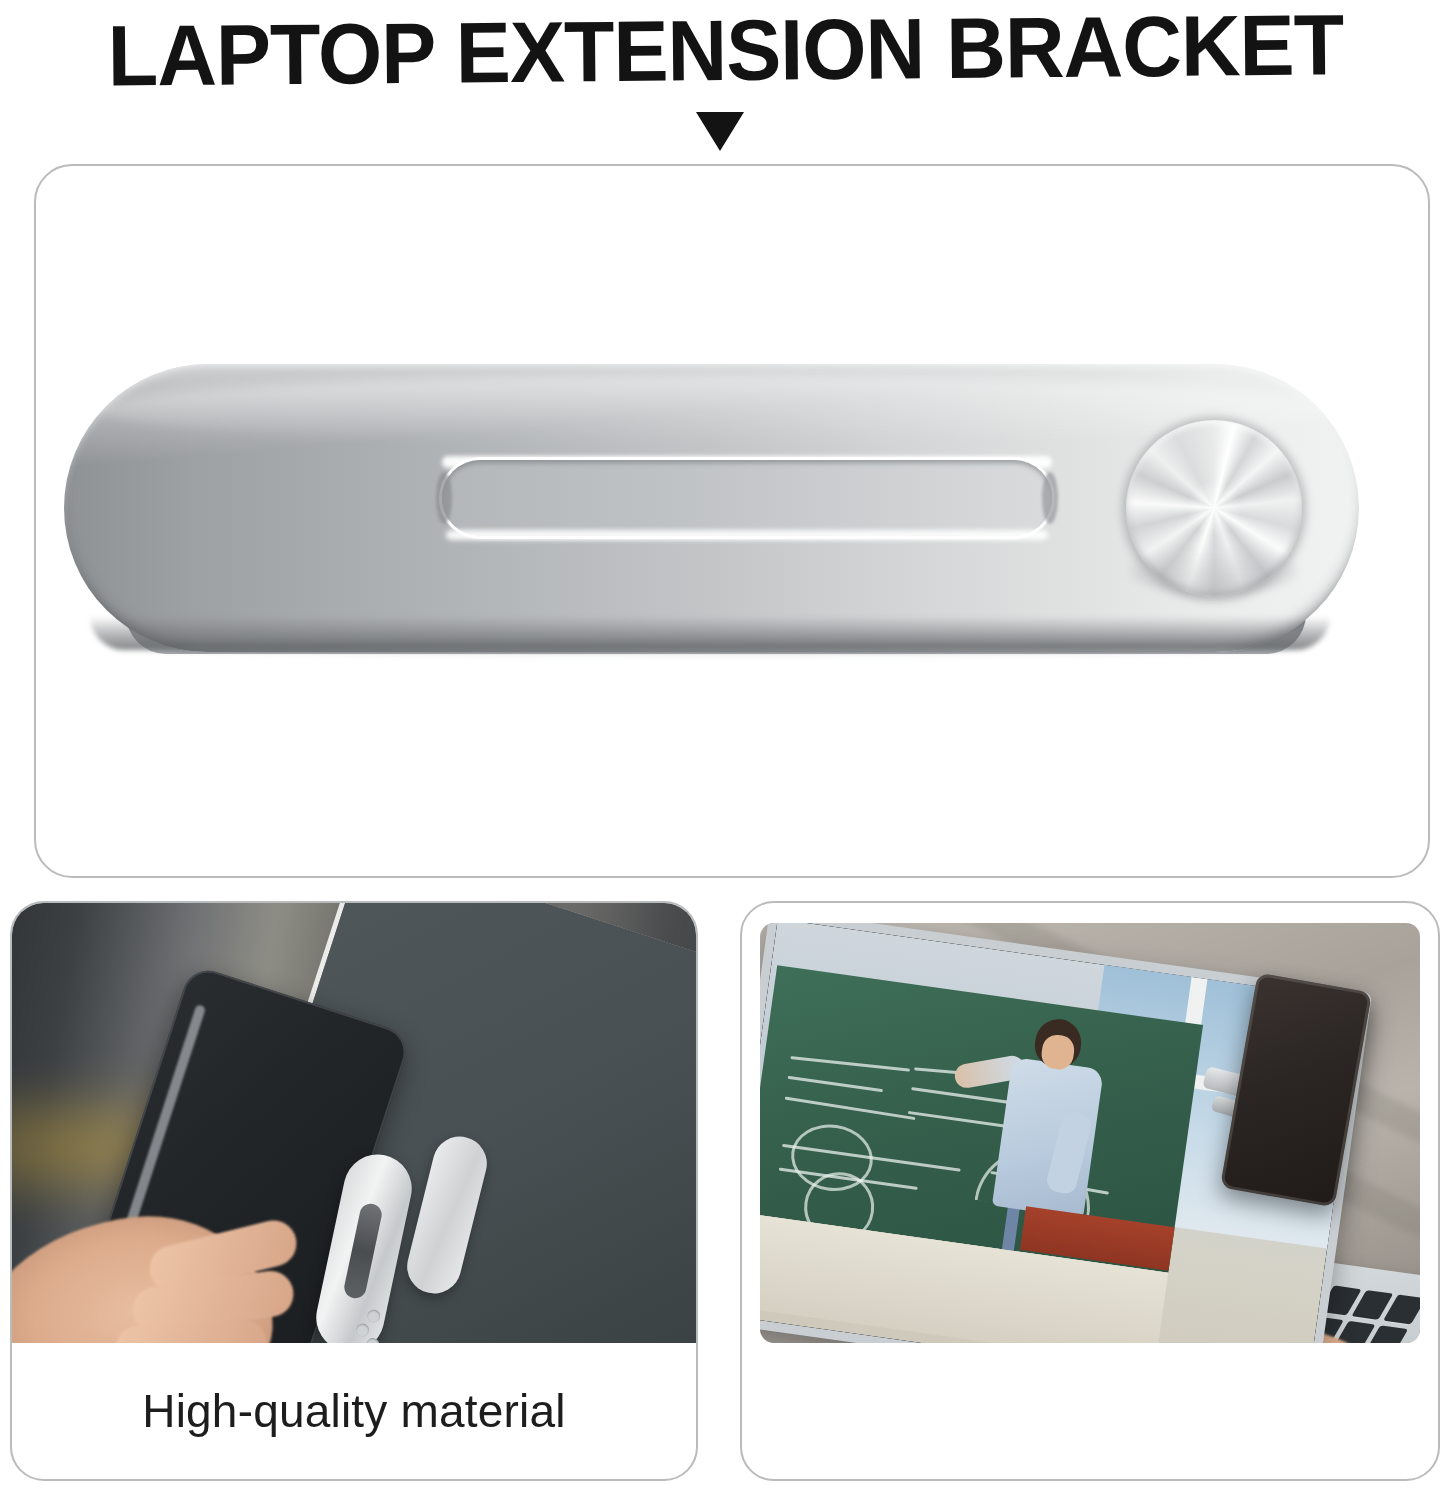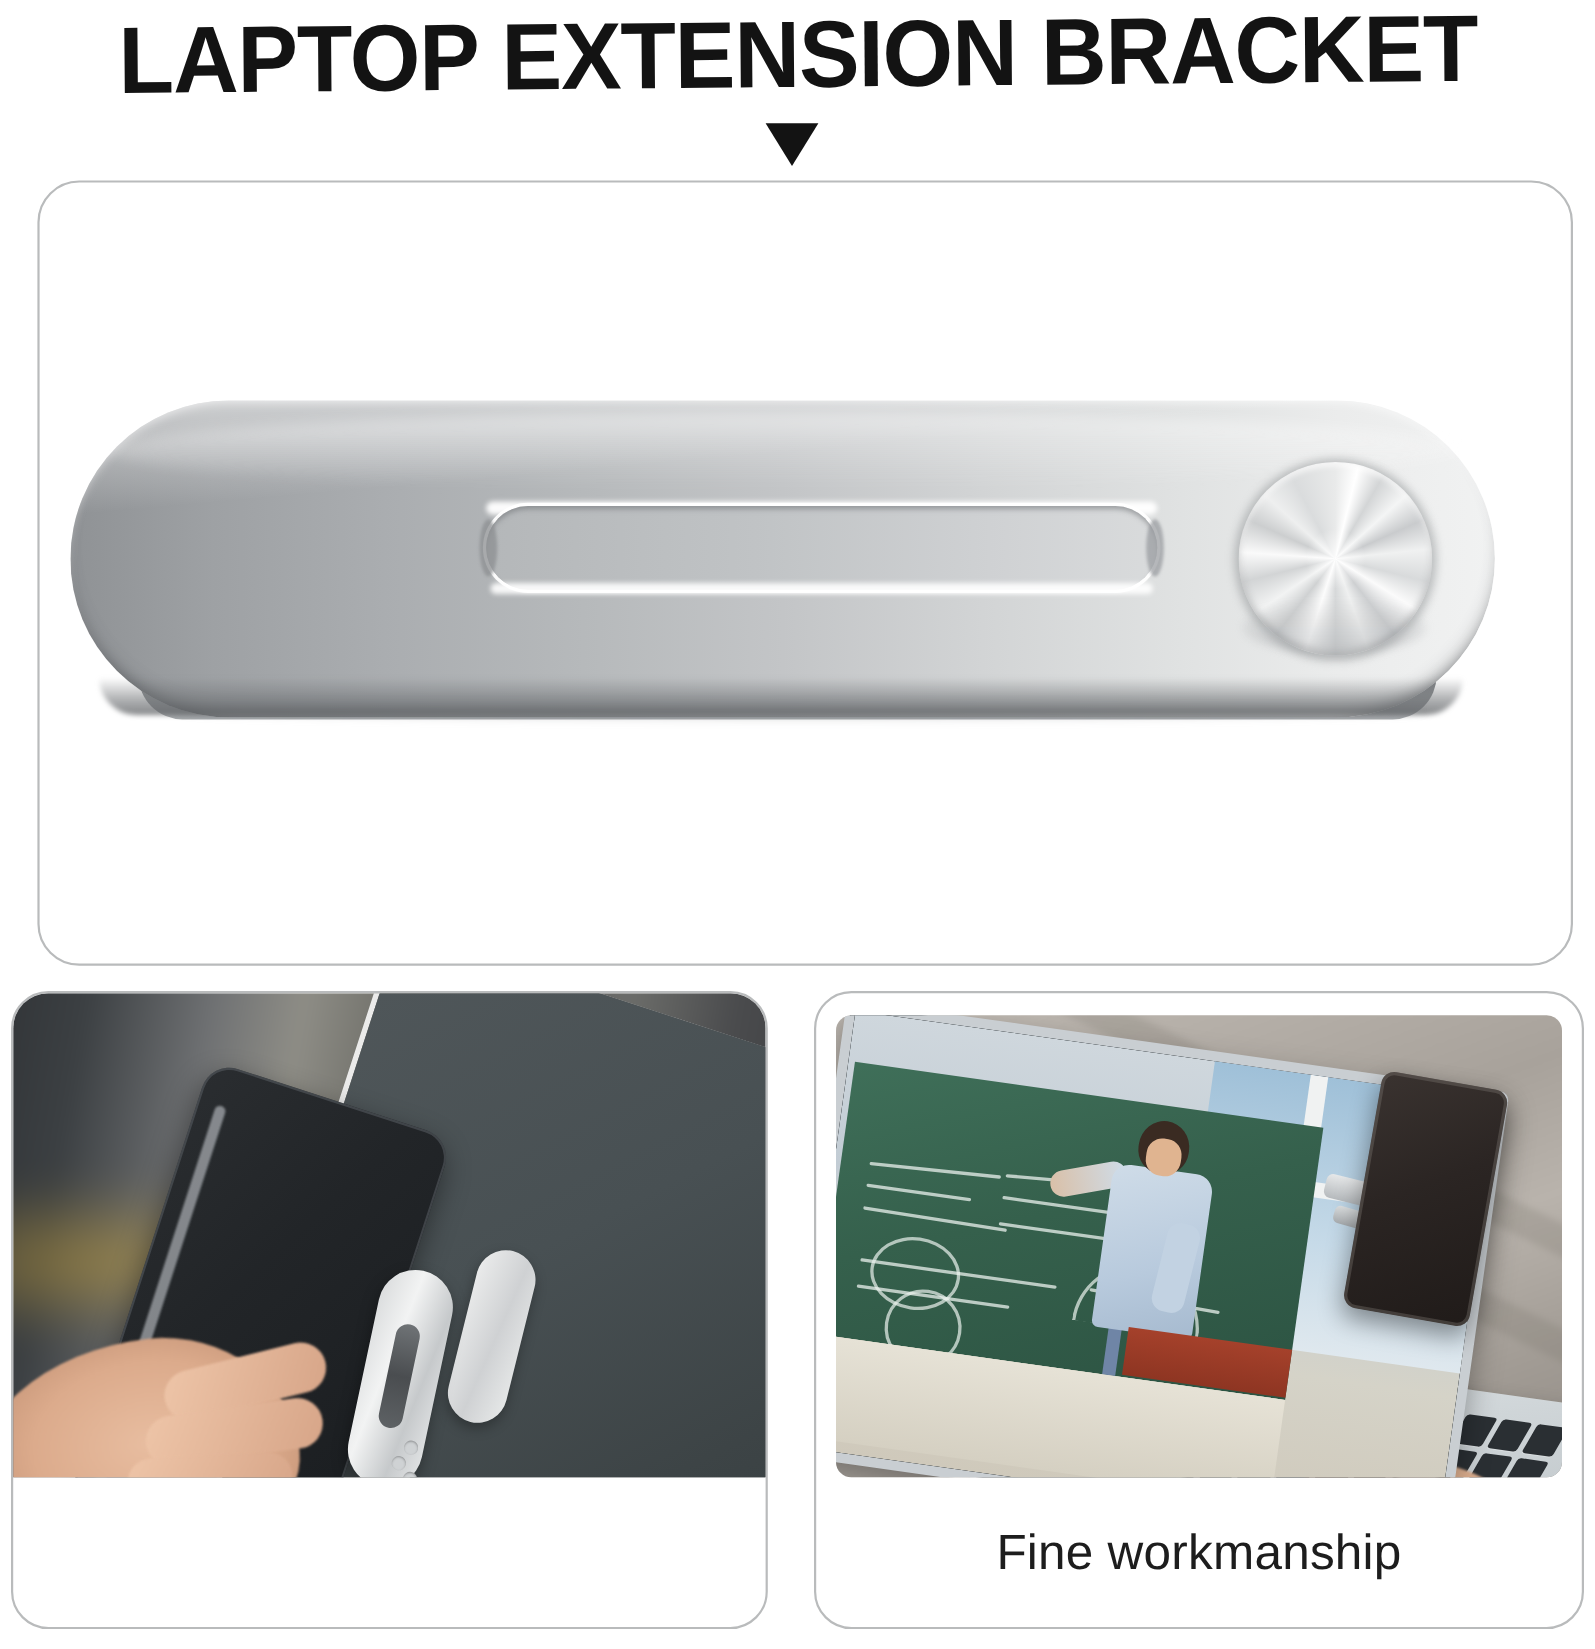--- a/index.html
+++ b/index.html
@@ -681,20 +681,21 @@
     <div class="bracket-dots">
       <i></i>
         <i></i>
         <i></i>
     </div>
     <div class="hand-left"></div>
     <div class="finger f1"></div>
     <div class="finger f2"></div>
     <div class="finger f3"></div>
   </div>
+  <div class="caption">High-quality material</div>
 </div>
 
 <div class="feature-card right">
   <div class="photo">
     <div class="scene-bg-right">
       <div class="floor-plank" style="top:40px"></div>
       <div class="floor-plank" style="top:130px"></div>
       <div class="floor-plank" style="top:220px"></div>
       <div class="floor-plank" style="top:310px"></div>
     </div>
@@ -769,14 +770,13 @@
       <div class="teacher-head"></div>
       <div class="teacher-face"></div>
       <div class="desk-red"></div>
       <div class="desk-white"></div>
     </div>
 
     <div class="bracket-right"></div>
     <div class="bracket-right2"></div>
     <div class="phone-right"></div>
   </div>
-  <div class="caption">Fine workmanship</div>
 </div>
 
 </body></html>

